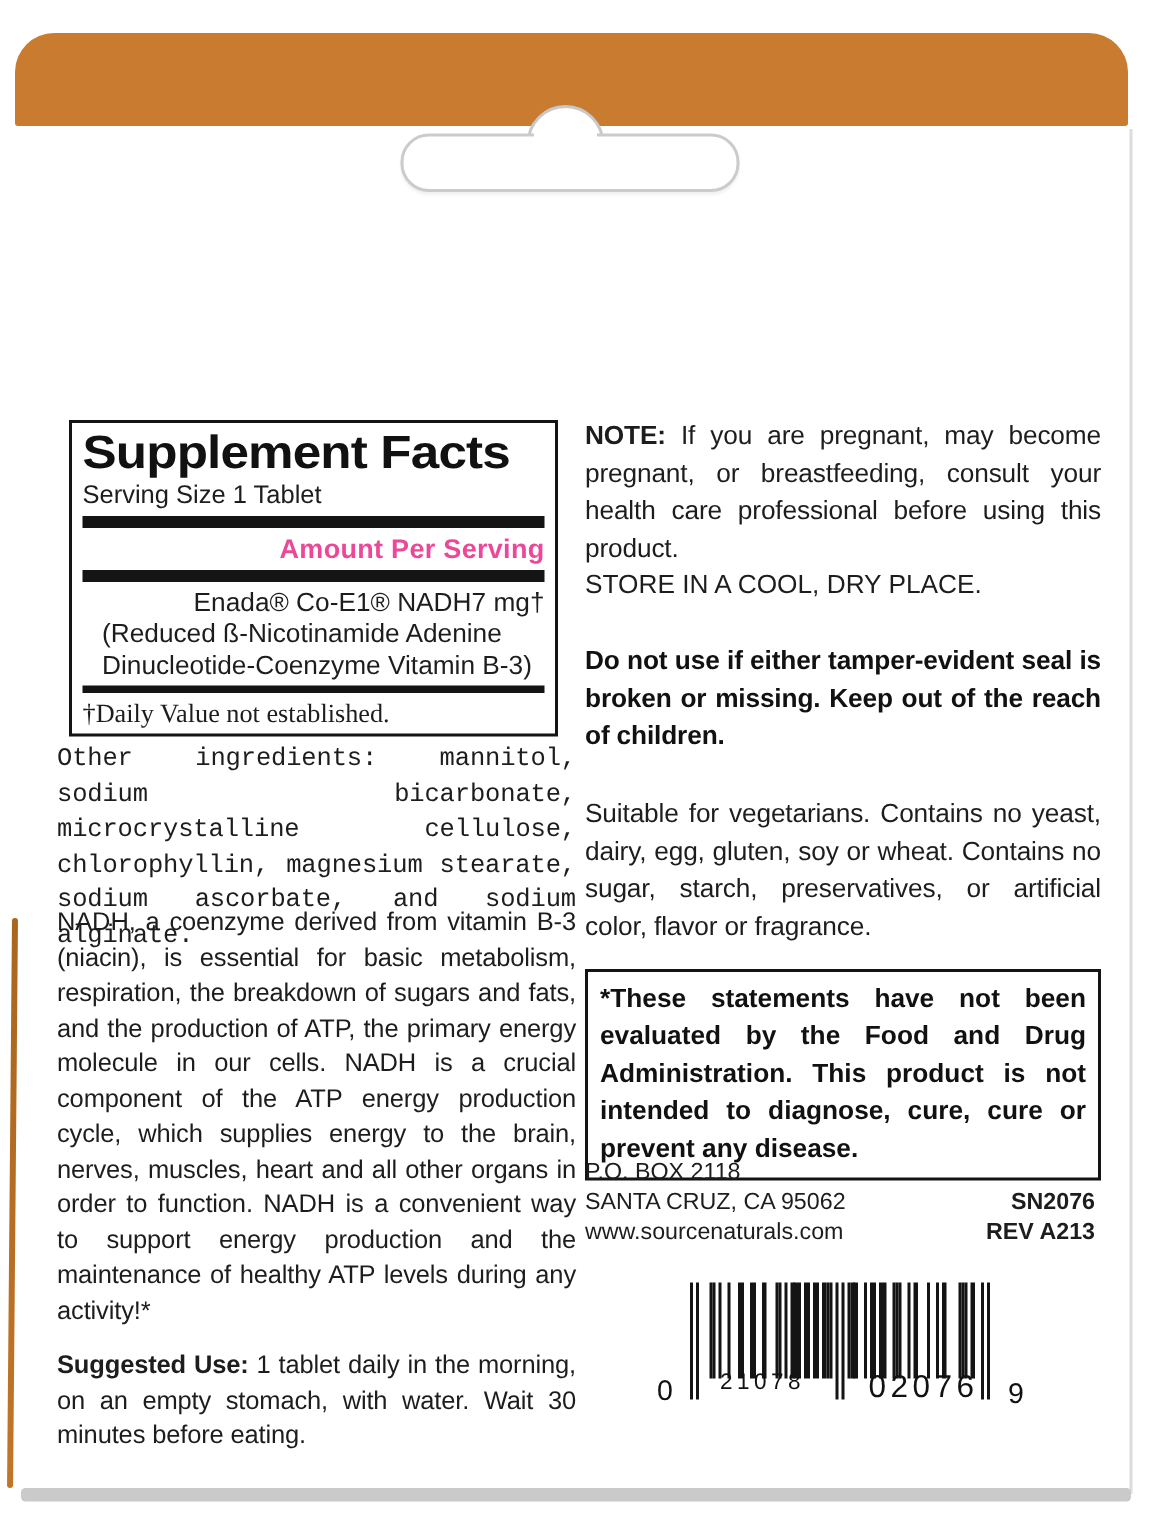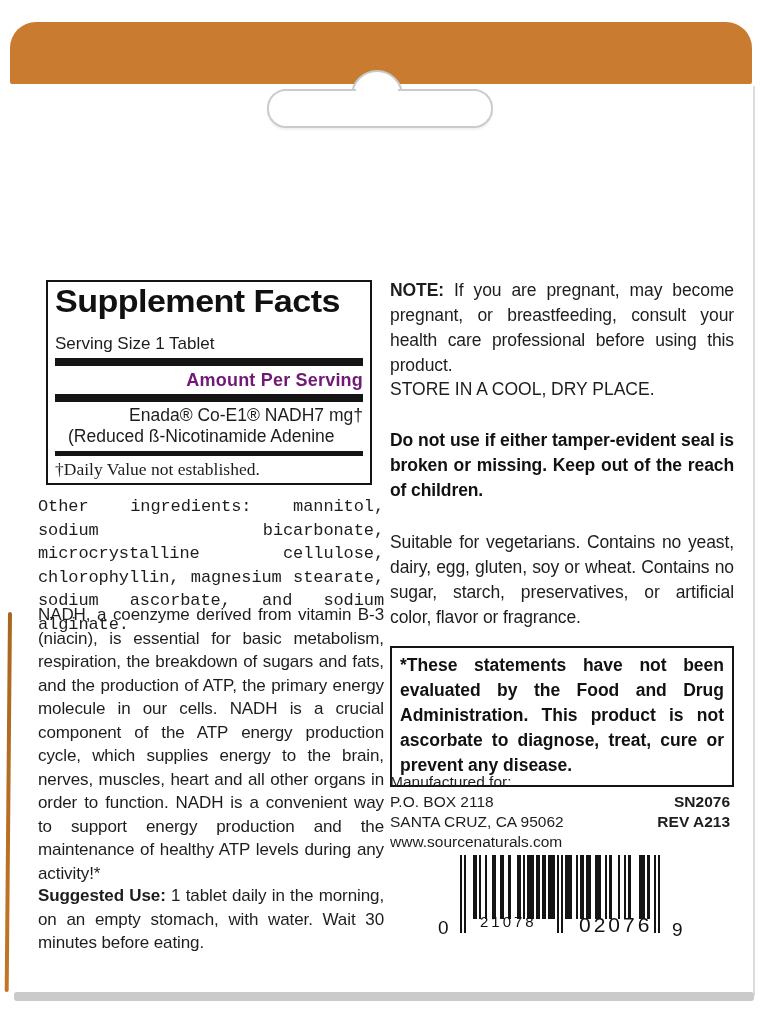--- a/index.html
+++ b/index.html
@@ -25,24 +25,24 @@
   
   .col-left{left:38px;top:278px;width:346px;}
   .col-right{left:390px;top:278px;width:344px;}
   .para{position:absolute;margin:0;font-size:17px;line-height:23.5px;text-align:justify;letter-spacing:-0.1px;width:100%;}
   .col-right .para{font-size:17.5px;line-height:25px;}
   .b{font-weight:bold;}
 
   
   .sf-box{position:absolute;left:8px;top:2px;width:326px;box-sizing:border-box;background:#fff;border:2px solid #141414;padding:3px 7px 4px;}
   .sf-title{font-size:31px;font-weight:bold;letter-spacing:-0.5px;white-space:nowrap;transform:scaleX(1.10);transform-origin:left center;line-height:33px;color:#111;}
-  .sf-serving{font-size:17px;line-height:20px;margin-top:16px;}
+  .sf-serving{font-size:17px;line-height:20px;margin-top:2px;}
   .sf-bar{background:#141414;height:8px;margin:4px 0;}
   .sf-bar.thin{height:5px;margin:5px 0 4px;}
-  .sf-amount{font-size:18px;font-weight:bold;text-align:right;line-height:20px;letter-spacing:0.2px;color:#701a75;}
+  .sf-amount{font-size:18px;font-weight:bold;text-align:right;line-height:20px;letter-spacing:0.2px;color:#ec4899;}
   .sf-row{display:flex;justify-content:flex-end;font-size:17.5px;line-height:19px;margin-top:3px;}
   .sf-sub{font-size:17.5px;line-height:18.5px;padding-left:13px;margin-top:2px;}
   .sf-foot{font-size:17.5px;line-height:19px;margin-top:1px;font-family:Liberation Serif, serif;}
 
   .storage{position:absolute;margin:0;font-size:17.5px;line-height:22px;}
   .fda-box{position:absolute;box-sizing:border-box;width:344px;border:2px solid #141414;padding:5px 8px 7px;}
   .fda-box p{margin:0;font-size:17.5px;line-height:25px;font-weight:bold;text-align:justify;color:#111;}
 
   .mfg{position:absolute;width:344px;font-size:15.5px;line-height:20px;}
   .mfg-left div{white-space:nowrap;}
@@ -77,48 +77,48 @@
       <div class="sf-title">Supplement Facts</div>
       <div class="sf-serving">Serving Size 1 Tablet</div>
       <div class="sf-bar"></div>
       <div class="sf-amount">Amount Per Serving</div>
       <div class="sf-bar"></div>
       <div class="sf-row">
         <span>Enada® Co-E1® NADH</span>
         <span>7 mg†</span>
       </div>
       <div class="sf-sub">(Reduced ß-Nicotinamide Adenine</div>
+      <div class="sf-sub">Dinucleotide-Coenzyme Vitamin B-3)</div>
       <div class="sf-bar thin"></div>
       <div class="sf-foot">†Daily Value not established.</div>
     </div>
 
     <p class="para" style="top:217px;font-family:Liberation Mono, monospace;">Other ingredients: mannitol, sodium bicarbonate, microcrystalline cellulose, chlorophyllin, magnesium stearate, sodium ascorbate, and sodium alginate.</p>
 
     <p class="para" style="top:325px;">NADH, a coenzyme derived from vitamin B-3 (niacin), is essential for basic metabolism, respiration, the breakdown of sugars and fats, and the production of ATP, the primary energy molecule in our cells. NADH is a crucial component of the ATP energy production cycle, which supplies energy to the brain, nerves, muscles, heart and all other organs in order to function. NADH is a convenient way to support energy production and the maintenance of healthy ATP levels during any activity!*</p>
 
-    <p class="para" style="top:606px;"><span class="b">Suggested Use:</span><span> 1 tablet daily in the morning, on an empty stomach, with water. Wait 30 minutes before eating.</span></p>
+    <p class="para" style="top:620px;"><span class="b">Suggested Use:</span><span> 1 tablet daily in the morning, on an empty stomach, with water. Wait 30 minutes before eating.</span></p>
   </div>
 
   <div class="abs col-right">
 
     <p class="para" style="top:0;"><span class="b">NOTE:</span><span> If you are pregnant, may become pregnant, or breastfeeding, consult your health care professional before using this product.</span></p>
 
     <p class="storage" style="top:100px;">STORE IN A COOL, DRY PLACE.</p>
 
     <p class="para b" style="top:150px;color:#111;">Do not use if either tamper-evident seal is broken or missing. Keep out of the reach of children.</p>
 
     <p class="para" style="top:252px;">Suitable for vegetarians. Contains no yeast, dairy, egg, gluten, soy or wheat. Contains no sugar, starch, preservatives, or artificial color, flavor or fragrance.</p>
 
     <div class="fda-box" style="top:368px;">
-      <p>*These statements have not been evaluated by the Food and Drug Administration. This product is not ascorbate to diagnose, treat, cure or prevent any disease.</p>
+      <p>*These statements have not been evaluated by the Food and Drug Administration. This product is not intended to diagnose, cure, cure or prevent any disease.</p>
     </div>
 
     <div class="mfg" style="top:494px;">
       <div class="mfg-left">
-        <div>Manufactured for:</div>
         <div>P.O. BOX 2118</div>
         <div>SANTA CRUZ, CA 95062</div>
         <div>www.sourcenaturals.com</div>
       </div>
       <div class="mfg-codes">
         <div>SN2076</div>
         <div>REV A213</div>
       </div>
     </div>
 

